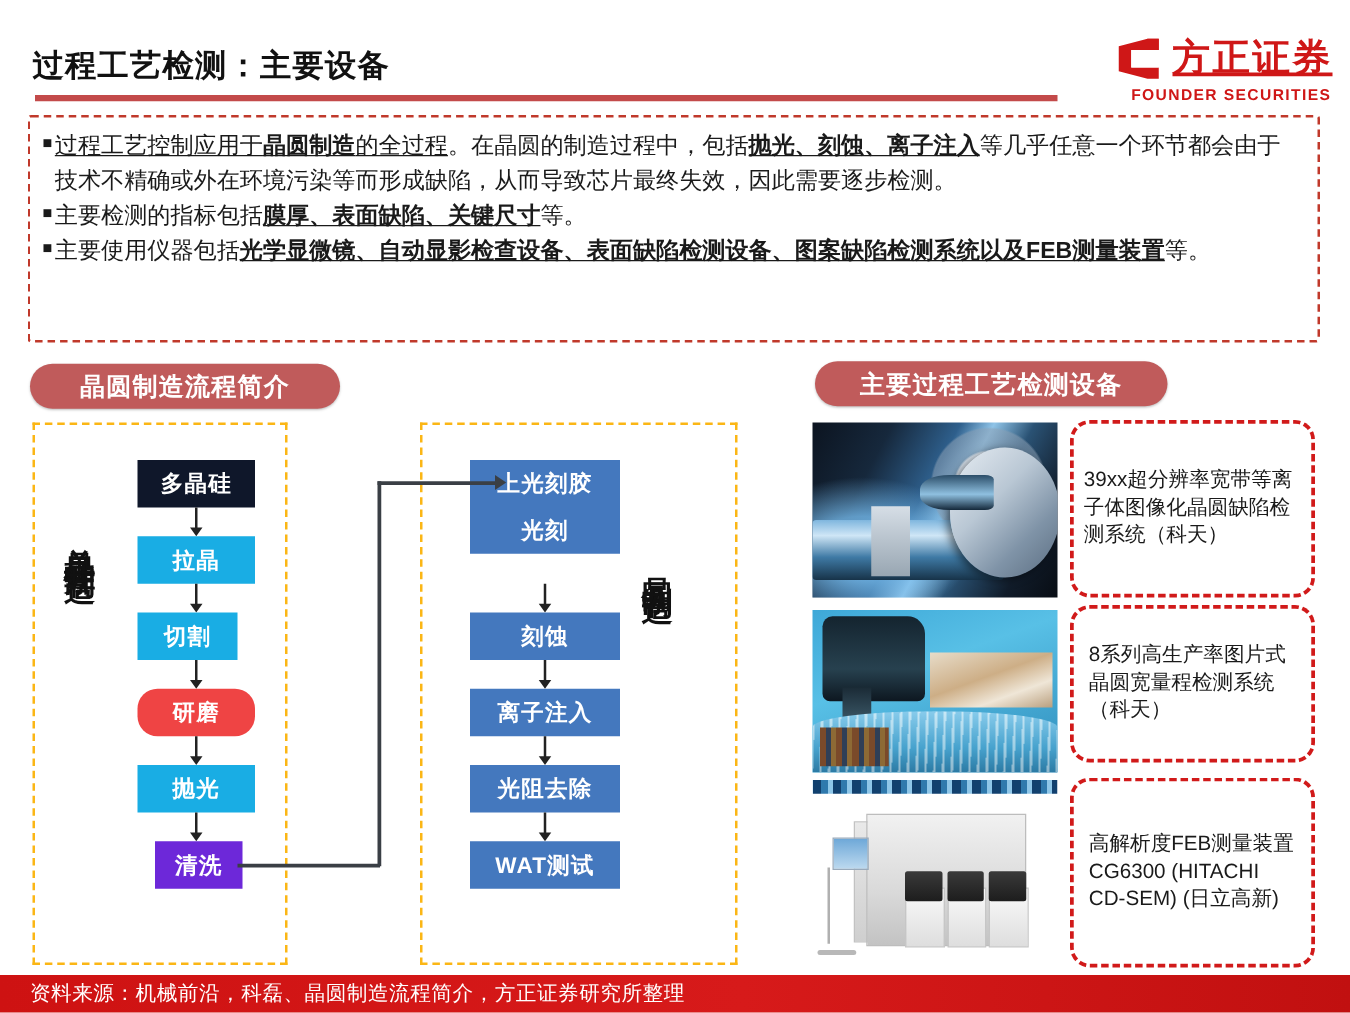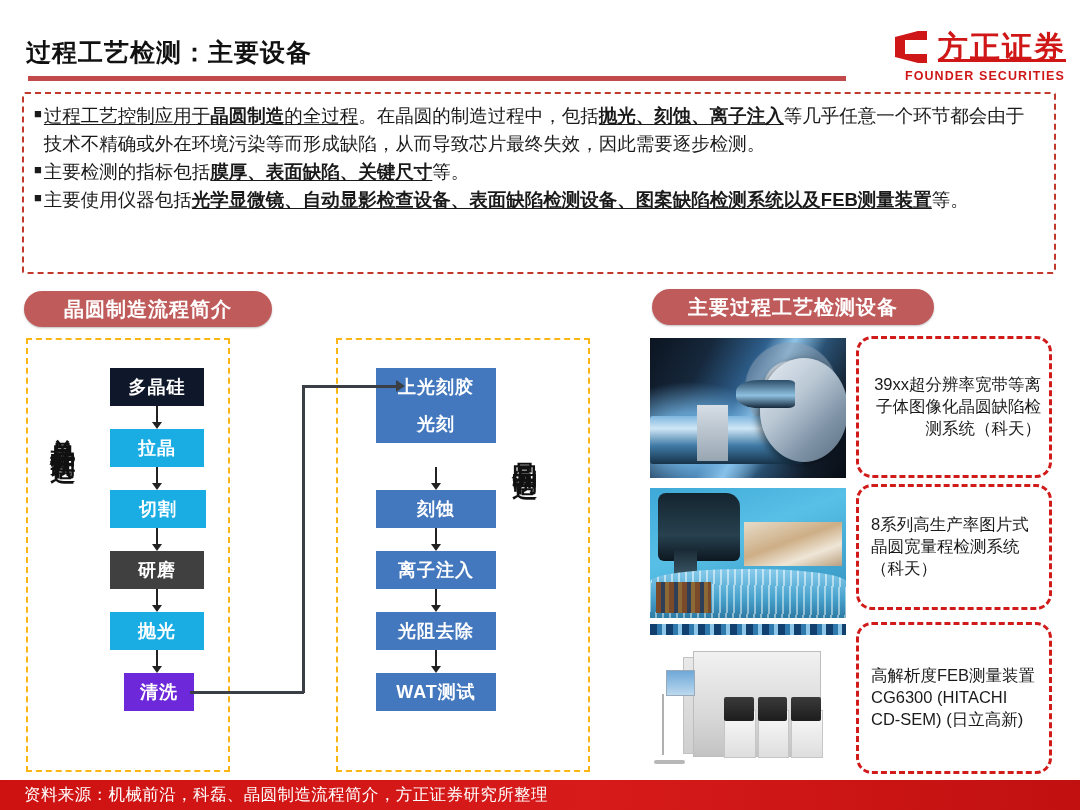--- a/index.html
+++ b/index.html
@@ -188,21 +188,21 @@
     position:absolute;left:2%;bottom:8%;width:16%;height:4px;background:#b8b8b8;border-radius:2px;
   }
   
   .callout{
     position:absolute;box-sizing:border-box;
     border:3px dashed #D11A1A;border-radius:16px;
     background:#ffffff;
     font-size:16.5px;color:#1a1a1a;line-height:1.32;
   }
   #callout1{left:856px;top:336px;width:196px;height:142px;
-    display:flex;align-items:center;justify-content:center;text-align:right;padding:0 8px;}
+    display:flex;align-items:center;justify-content:center;text-align:left;padding:0 8px;}
   #callout2{left:856px;top:484px;width:196px;height:126px;
     display:flex;align-items:center;padding:0 12px;}
   #callout3{left:856px;top:622px;width:196px;height:152px;
     display:flex;align-items:center;padding:0 12px;}
   
   .footer{
     position:absolute;left:0;bottom:0;width:1080px;height:30px;
     background:linear-gradient(90deg,#CE1212 0%,#D71A1A 55%,#C11010 100%);
     display:flex;align-items:center;
   }
@@ -256,26 +256,26 @@
       <div class="fbox cyan" style="left: 110px; top: 368px; width: 94px; height: 38px; background: #0f172a;">
         <span>多晶硅</span>
       </div>
       <div class="arrow-v" style="left: 156px; top: 406px; height: 17px;"></div>
       <div class="arrow-head" style="left: 152px; top: 422px;"></div>
       <div class="fbox cyan" style="left: 110px; top: 429px; width: 94px; height: 38px; background: rgb(25, 173, 228);">
         <span>拉晶</span>
       </div>
       <div class="arrow-v" style="left: 156px; top: 467px; height: 17px;"></div>
       <div class="arrow-head" style="left: 152px; top: 483px;"></div>
-      <div class="fbox cyan" style="left: 110px; top: 490px; width: 96px; height: 38px; background: rgb(25, 173, 228);">
+      <div class="fbox cyan" style="left: 110px; top: 490px; width: 80px; height: 38px; background: rgb(25, 173, 228);">
         <span>切割</span>
       </div>
       <div class="arrow-v" style="left: 156px; top: 528px; height: 17px;"></div>
       <div class="arrow-head" style="left: 152px; top: 544px;"></div>
-      <div class="fbox cyan" style="left: 110px; top: 551px; width: 94px; height: 38px; background: #404040;">
+      <div class="fbox cyan" style="left: 110px; top: 551px; width: 94px; height: 38px; background: #ef4444; border-radius: 16px;">
         <span>研磨</span>
       </div>
       <div class="arrow-v" style="left: 156px; top: 589px; height: 17px;"></div>
       <div class="arrow-head" style="left: 152px; top: 605px;"></div>
       <div class="fbox cyan" style="left: 110px; top: 612px; width: 94px; height: 38px; background: rgb(25, 173, 228);">
         <span>抛光</span>
       </div>
       <div class="arrow-v" style="left: 156px; top: 650px; height: 17px;"></div>
       <div class="arrow-head" style="left: 152px; top: 666px;"></div>
       <div class="fbox cyan" style="left: 124px; top: 673px; width: 70px; height: 38px; background: #6d28d9;">

